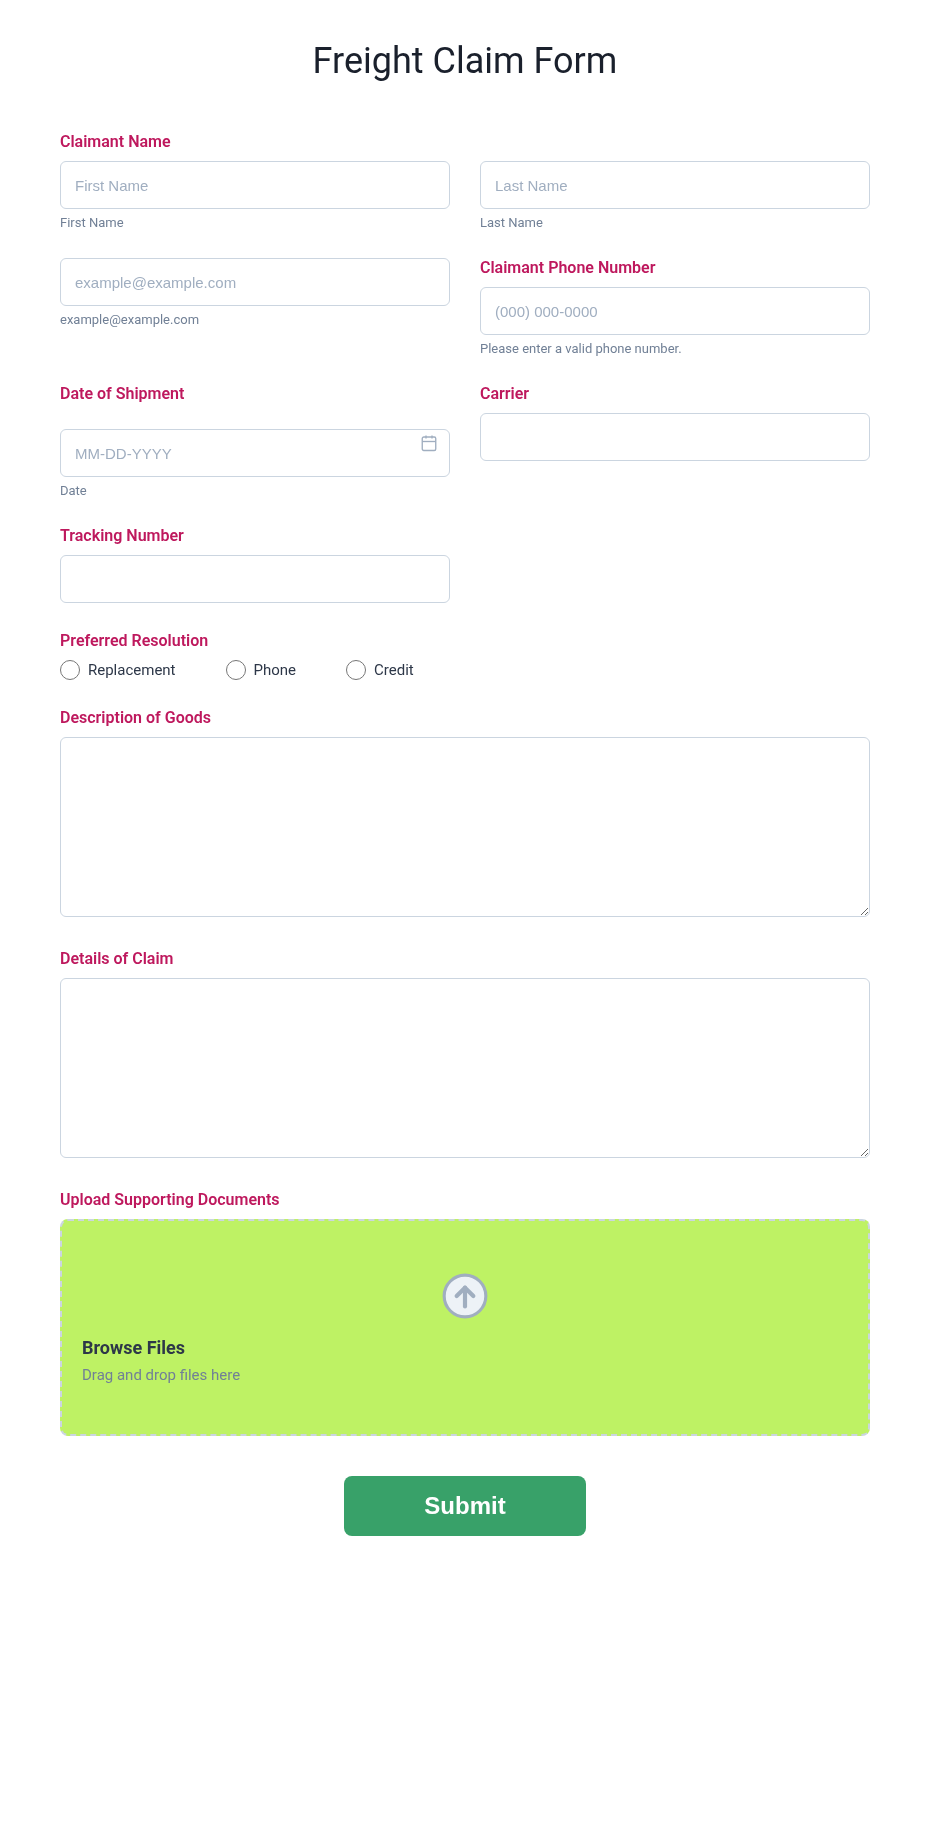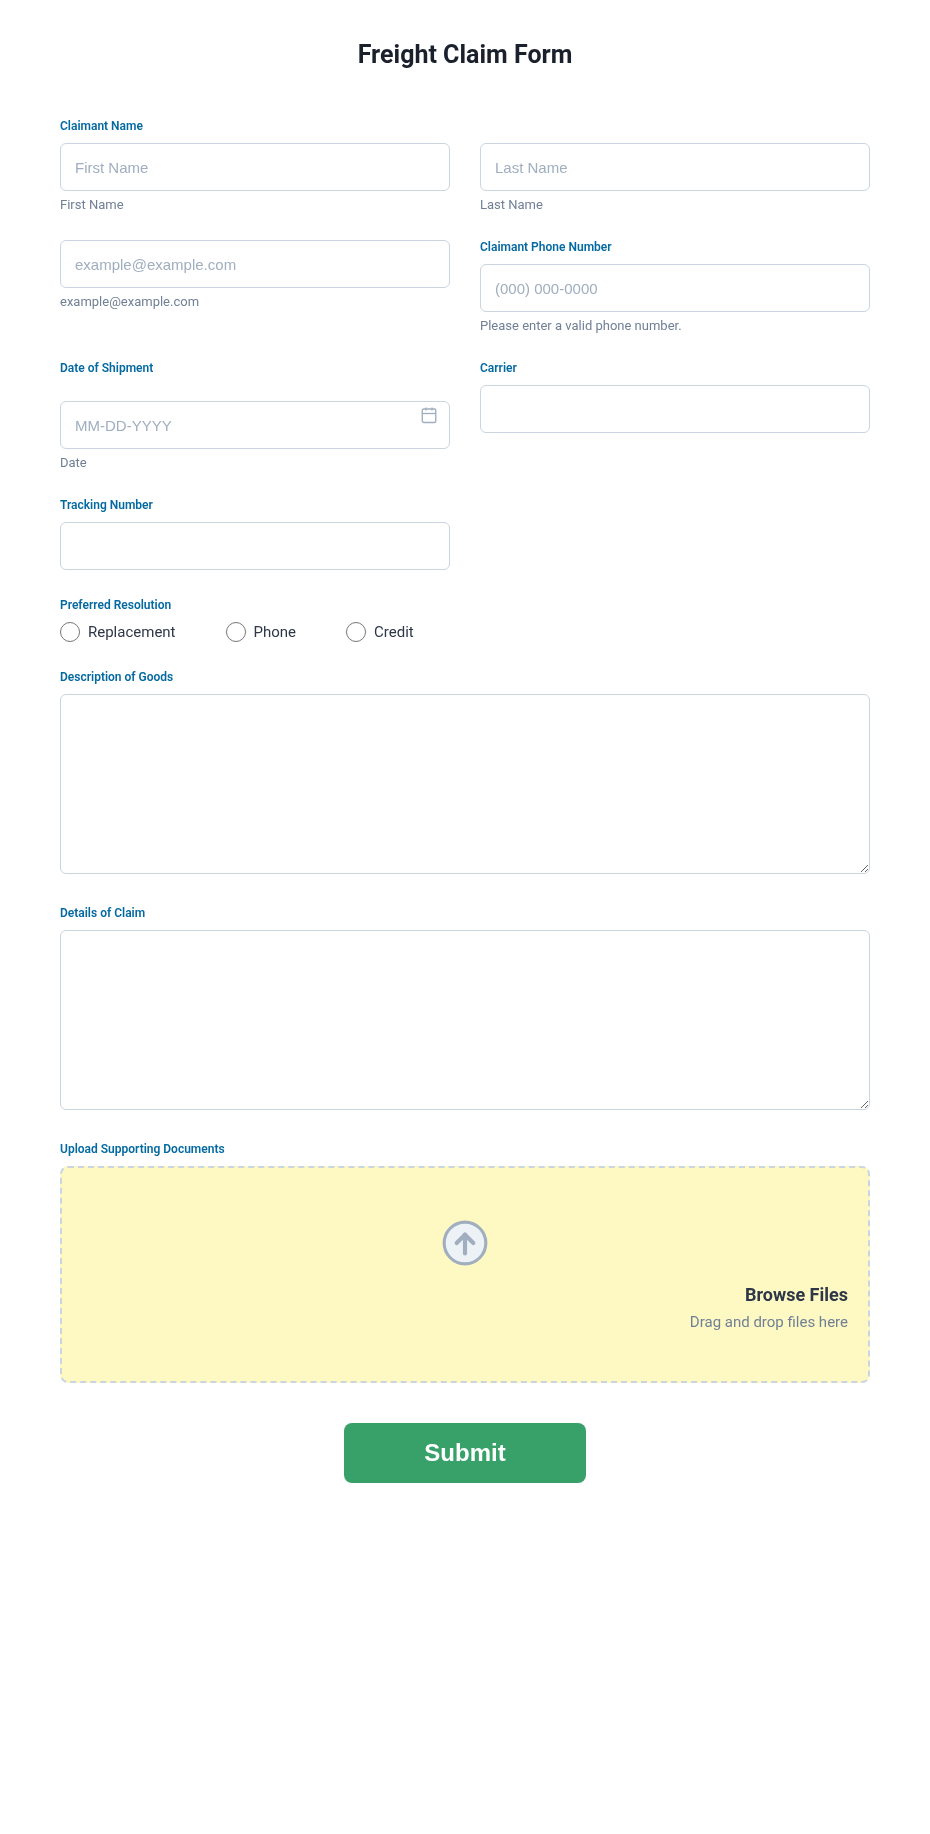--- a/index.html
+++ b/index.html
@@ -16,40 +16,40 @@
       width: 930px;
       padding: 40px 60px 60px;
     }
 
     .page-header {
       text-align: center;
       margin-bottom: 50px;
     }
 
     .page-title {
-      font-size: 25px;
-      font-weight: 700;
+      font-size: 36px;
+      font-weight: 400;
       color: #1a202c;
       margin-bottom: 10px;
     }
 
     .page-subtitle {
       font-size: 16px;
       color: #718096;
     }
 
     .form-section {
       margin-bottom: 28px;
     }
 
     .form-label {
       display: block;
-      font-size: 12px;
+      font-size: 16px;
       font-weight: 600;
-      color: #0369a1;
+      color: #be185d;
       margin-bottom: 10px;
     }
 
     .form-row {
       display: flex;
       gap: 30px;
       margin-bottom: 28px;
     }
 
     .form-col {
@@ -134,23 +134,23 @@
       resize: vertical;
       outline: none;
       background: #fff;
       font-family: inherit;
     }
 
     .upload-area {
       border: 2px dashed #cbd5e0;
       border-radius: 8px;
       padding: 50px 20px;
-      text-align: right;
-      cursor: pointer;
-      background: #fef9c3;
+      text-align: left;
+      cursor: pointer;
+      background: #bef264;
     }
 
     .upload-icon {
       margin: 0 auto 16px;
       width: 50px;
       height: 50px;
     }
 
     .upload-title {
       font-size: 18px;

